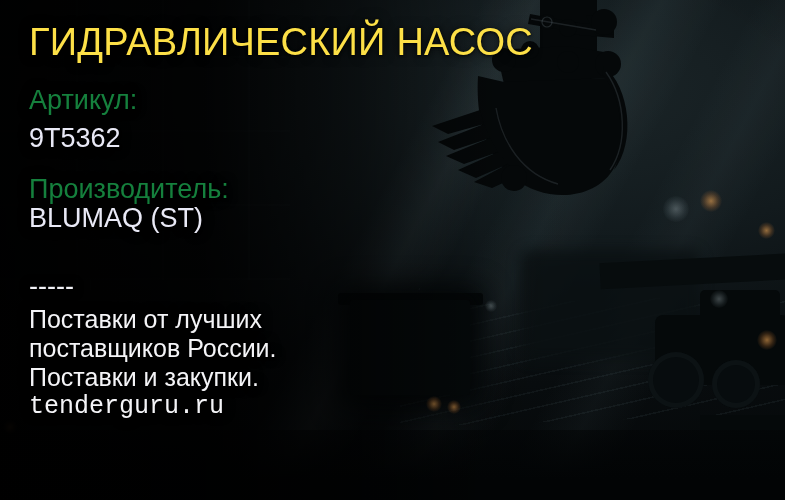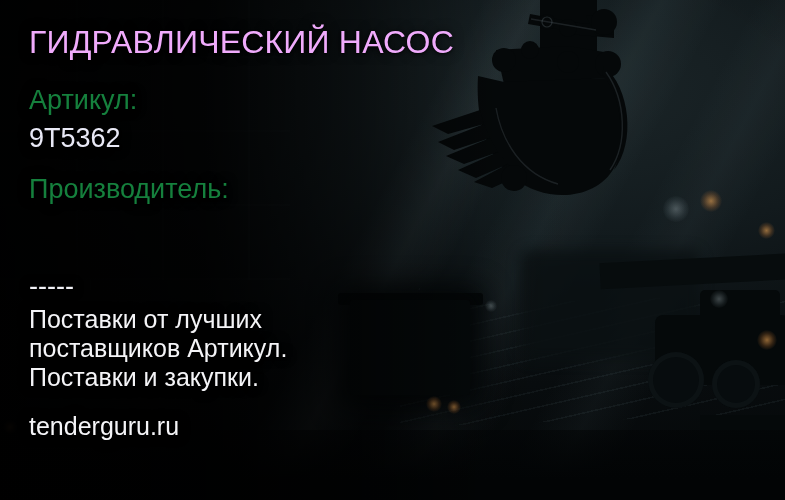--- a/index.html
+++ b/index.html
@@ -97,38 +97,38 @@
     background:
       linear-gradient(90deg,rgba(0,0,0,.96) 0%,rgba(0,0,0,.88) 26%,rgba(0,0,0,.50) 46%,rgba(0,0,0,.06) 62%,rgba(0,0,0,0) 75%),
       radial-gradient(120% 120% at 50% 50%,rgba(0,0,0,0) 52%,rgba(0,0,0,.55) 100%);
   }
 
   
   #text-overlay{position:absolute;left:0;top:0;width:785px;height:500px;}
   .txt{position:absolute;left:29px;white-space:nowrap;
        text-shadow:0 1px 3px rgba(0,0,0,.9), 0 0 12px rgba(0,0,0,.75);}
 
-  #title{top:20px;font-size:32px;line-height:44px;font-weight:400;
-         color:#f0abfc;letter-spacing:.2px;}
+  #title{top:20px;font-size:38px;line-height:44px;font-weight:400;
+         color:#fde047;letter-spacing:.2px;}
 
   .label{font-size:27px;line-height:31px;font-weight:400;color:#15803d;}
   .value{font-size:27px;line-height:31px;font-weight:400;color:#e9e9f6;}
 
   #sku-label{top:85px;}
   #sku-value{top:123px;}
   #maker-label{top:174px;text-align:right;}
   #maker-value{top:203px;}
 
   #divider{top:271px;font-size:27px;line-height:31px;color:#f2f2f7;letter-spacing:0;}
 
   .promo{font-size:25px;line-height:29px;font-weight:400;color:#f4f4f7;}
   #promo1{top:305px;}
   #promo2{top:334px;}
   #promo3{top:363px;text-align:right;}
-  #promo4{top:412px;}
+  #promo4{top:392px;font-family:Liberation Mono, monospace;}
 </style>
 </head>
 <body>
 
 <div id="banner">
 
   <div class="bg-layer" id="bg-base"></div>
   <div class="bg-layer" id="bg-rays"></div>
   <div class="bg-layer" id="bg-grid"></div>
   <div class="bg-layer" id="bg-rails"></div>
@@ -207,22 +207,23 @@
   <div class="bg-layer" id="bg-vignette"></div>
 
   <div id="text-overlay">
 
     <div class="txt" id="title">ГИДРАВЛИЧЕСКИЙ НАСОС</div>
 
     <div class="txt label" id="sku-label">Артикул:</div>
     <div class="txt value" id="sku-value">9T5362</div>
 
     <div class="txt label" id="maker-label">Производитель:</div>
+    <div class="txt value" id="maker-value">BLUMAQ (ST)</div>
 
     <div class="txt" id="divider">-----</div>
 
     <div class="txt promo" id="promo1">Поставки от лучших</div>
-    <div class="txt promo" id="promo2">поставщиков Артикул.</div>
+    <div class="txt promo" id="promo2">поставщиков России.</div>
     <div class="txt promo" id="promo3">Поставки и закупки.</div>
     <div class="txt promo" id="promo4">tenderguru.ru</div>
 
   </div>
 </div>
 
 </body></html>

